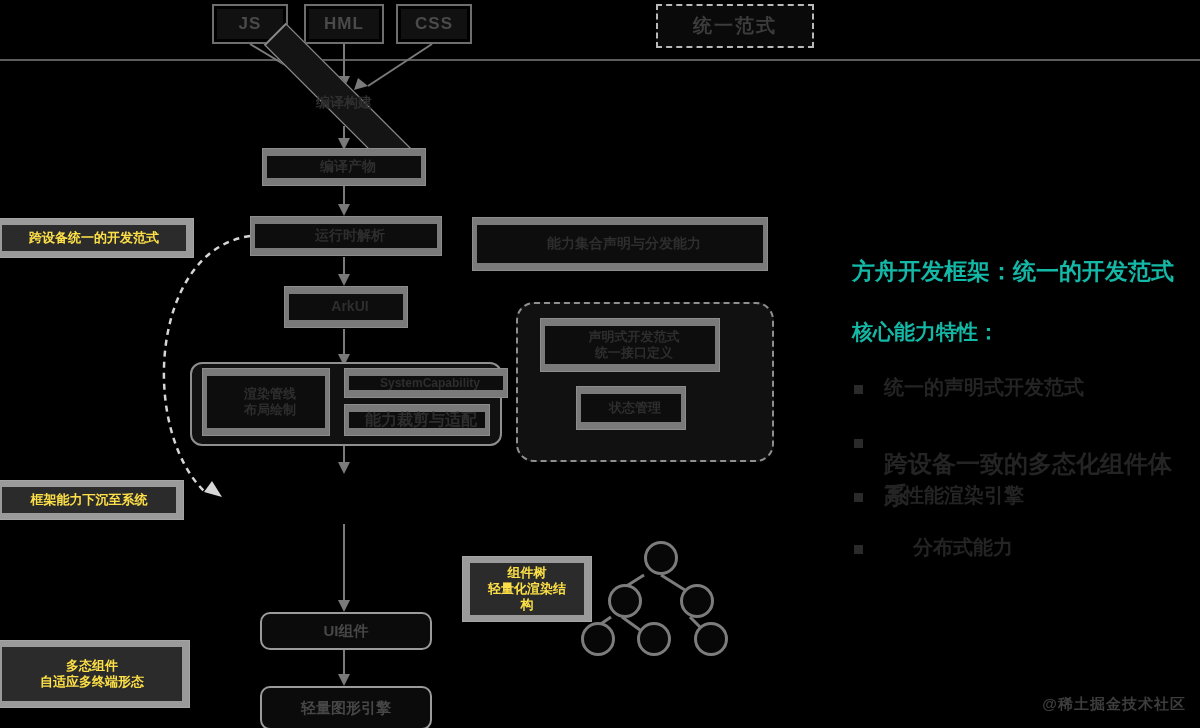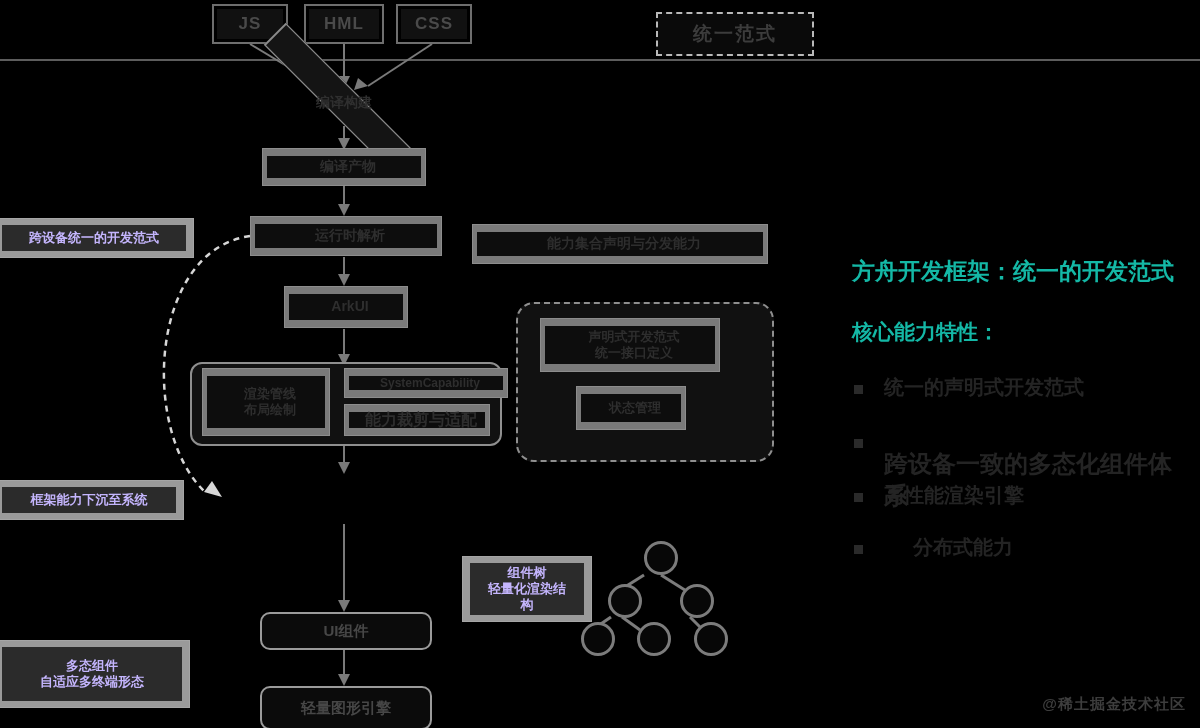--- a/index.html
+++ b/index.html
@@ -32,21 +32,21 @@
   
   .grayrect{background:#7a7a7a;color:#121212;font-size:14px;font-weight:700;
             border:1px solid #8d8d8d;}
   .grayrect .inner{background:#0d0d0d;color:#2e2e2e;width:calc(100% - 16px);
                    height:calc(100% - 14px);display:flex;align-items:center;
                    justify-content:center;padding-left:8px;}
 
   
   .callout{background:#9a9a9a;color:#1a1a1a;font-size:13px;font-weight:700;
            border:1px solid #a5a5a5;}
-  .callout .inner{background:#2b2b2b;color:#c4b5fd;width:calc(100% - 14px);
+  .callout .inner{background:#2b2b2b;color:#fde047;width:calc(100% - 14px);
                   height:calc(100% - 12px);display:flex;align-items:center;
                   justify-content:center;padding:0 16px;box-sizing:border-box;}
 
   
   .pill{border:2px solid #9b9b9b;border-radius:10px;background:#0b0b0b;
         color:#585858;font-size:15px;font-weight:700;}
   .pill.sub{color:#474747;}
 
   
   .group{border:2px solid #8f8f8f;border-radius:12px;background:#111;}
@@ -117,38 +117,38 @@
   <div class="node topbox" style="left:212px;top:4px;width:76px;height:40px;">
     <span>JS</span>
   </div>
   <div class="node topbox" style="left:304px;top:4px;width:80px;height:40px;">
     <span>HML</span>
   </div>
   <div class="node topbox" style="left:396px;top:4px;width:76px;height:40px;">
     <span>CSS</span>
   </div>
 
-  <div class="node dashed" style="left:656px;top:12px;width:158px;height:44px;">
+  <div class="node dashed" style="left:656px;top:4px;width:158px;height:44px;">
     <span>统一范式</span>
   </div>
 
   <div class="diamond-wrap" style="left:246px;top:78px;width:196px;height:50px;">
     <div class="diamond"></div>
     <div class="diamond-label">编译构建</div>
   </div>
 
   <div class="node grayrect" style="left:262px;top:148px;width:164px;height:38px;">
     <div class="inner">编译产物</div>
   </div>
 
   <div class="node grayrect" style="left:250px;top:216px;width:192px;height:40px;">
     <div class="inner">运行时解析</div>
   </div>
 
-  <div class="node grayrect" style="left:472px;top:224px;width:296px;height:40px;">
+  <div class="node grayrect" style="left:472px;top:217px;width:296px;height:54px;">
     <div class="inner">能力集合声明与分发能力</div>
   </div>
 
   <div class="node grayrect" style="left:284px;top:286px;width:124px;height:42px;">
     <div class="inner">ArkUI</div>
   </div>
 
   <div class="group" style="position:absolute;left:190px;top:362px;width:308px;height:80px;"></div>
 
   <div class="node grayrect" style="left:202px;top:368px;width:128px;height:68px;font-size:13px;">

